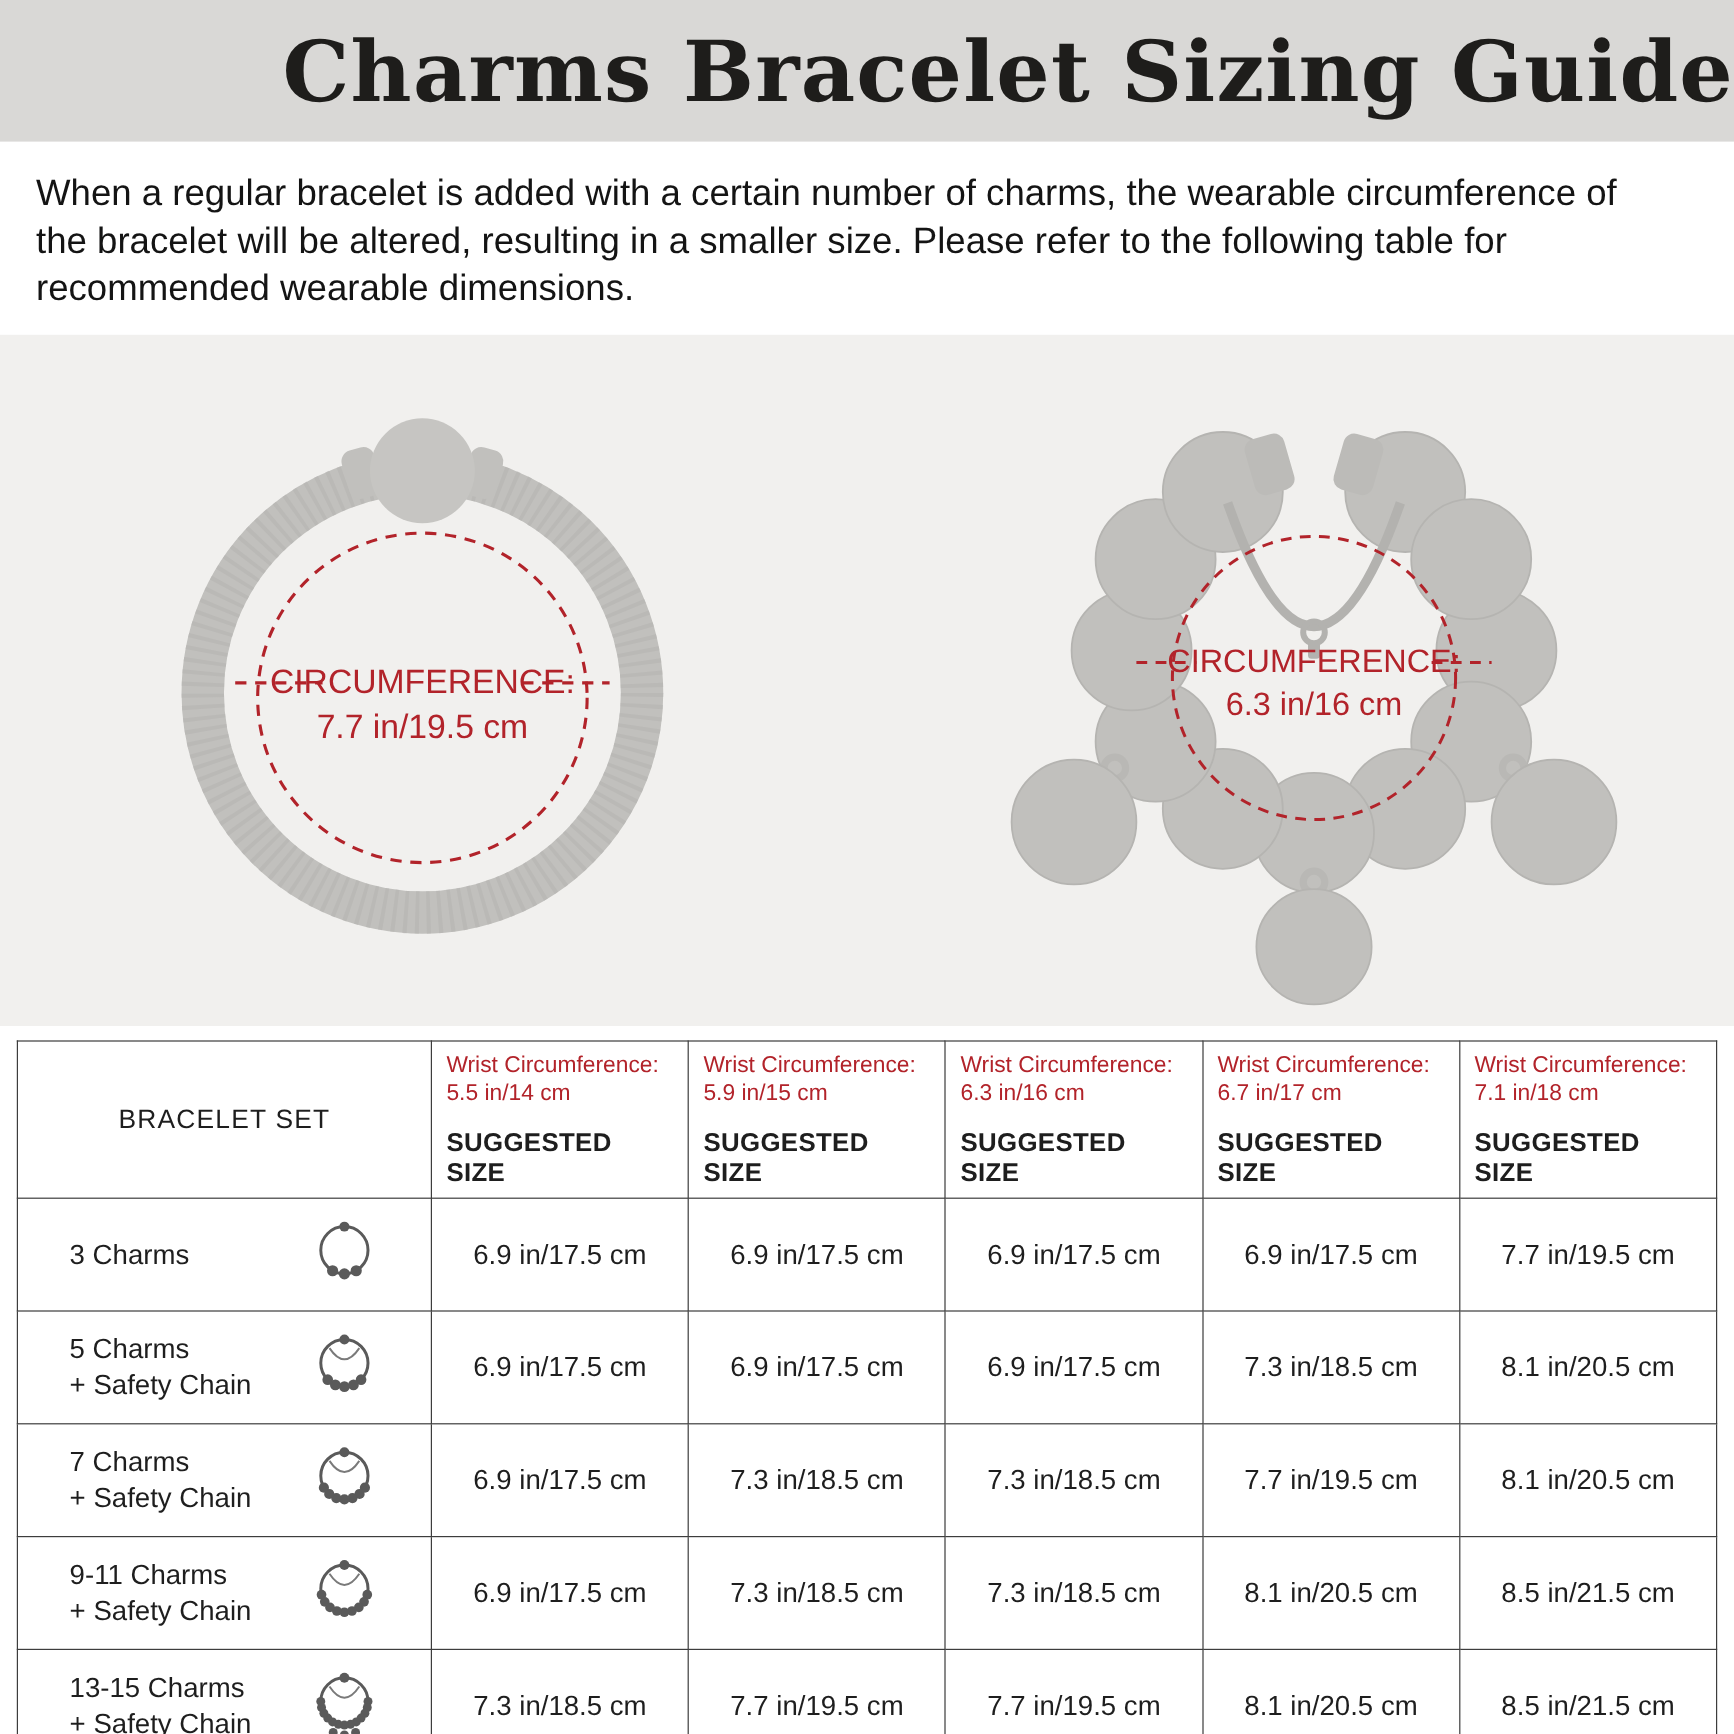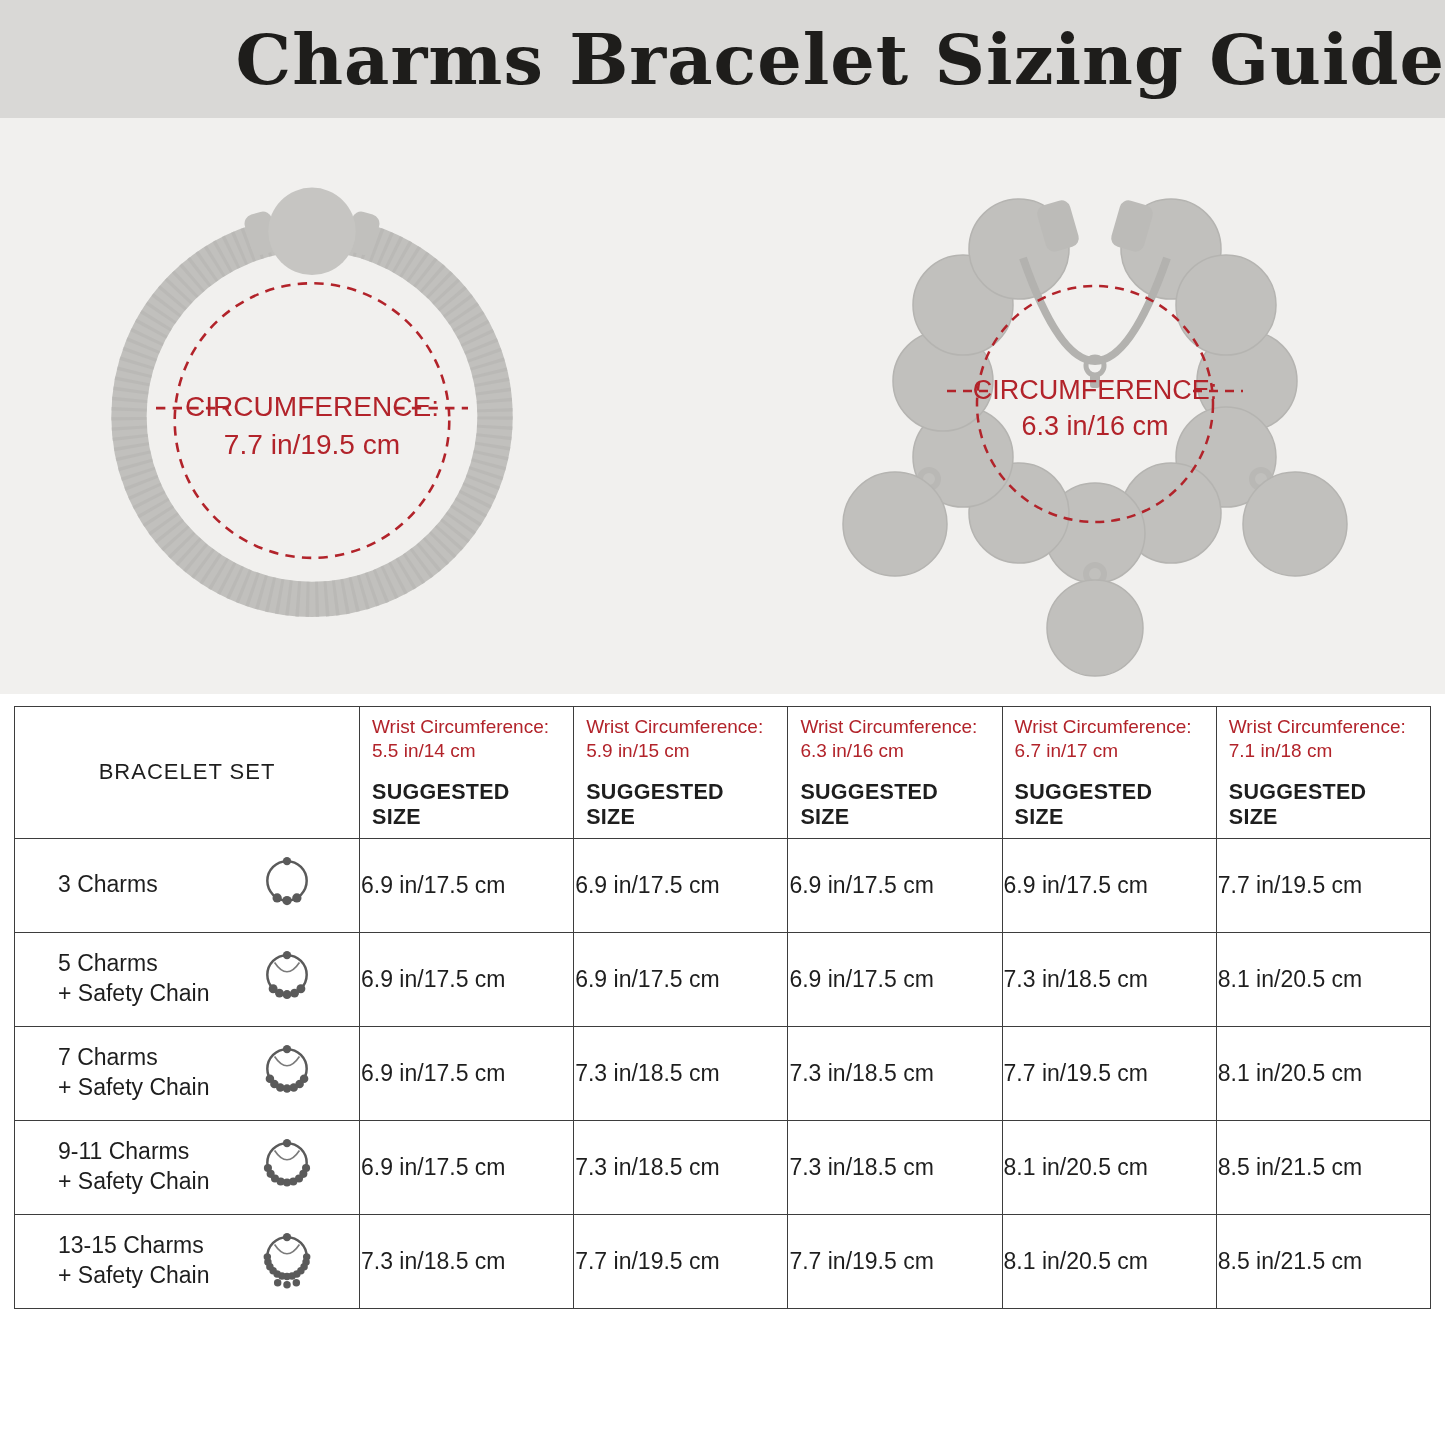--- a/index.html
+++ b/index.html
@@ -32,21 +32,21 @@
     color:#141414;
     max-width:1420px;
   }
   
   .diagrams {
     background:#f1f0ee;
     height:576px;
     display:flex;
     align-items:center;
     justify-content:space-between;
-    padding:4px 50px 4px 52px;
+    padding:4px 50px 4px 92px;
   }
   .diagram { display:block; }
   .diagram-left svg  { width:520px; height:520px; display:block; }
   .diagram-right svg { width:600px; height:560px; display:block; }
   svg text.red-label {
     font-family:"Liberation Sans", sans-serif;
     font-size:27px;
     fill:#b2232a;
   }
   
@@ -75,20 +75,21 @@
     line-height:1.25;
     font-weight:400;
   }
   .suggested {
     color:#1e1e1e;
     font-size:21.5px;
     margin-top:17px;
     letter-spacing:0.3px;
   }
   td.size-cell {
+    text-align:center;
     font-size:23px;
     color:#1e1e1e;
     height:94px;
   }
   td.set-td { height:94px; }
   .set-cell {
     display:flex; align-items:center; justify-content:flex-start;
     padding-left:42px; gap:30px;
   }
   .set-name { font-size:23px; line-height:1.3; color:#1e1e1e; min-width:170px; }
@@ -96,20 +97,21 @@
 </style>
 </head>
 <body>
 
 <div class="page">
 
   <header class="banner">
     <h1>Charms Bracelet Sizing Guide</h1>
   </header>
 
+  <p class="intro">When a regular bracelet is added with a certain number of charms, the wearable circumference of the bracelet will be altered, resulting in a smaller size. Please refer to the following table for recommended wearable dimensions.</p>
 
   <section class="diagrams">
 
     <div class="diagram diagram-left">
       <svg viewBox="0 0 500 500">
         <g>
           <circle cx="250" cy="260" r="176" fill="none" stroke="#c1c0bd" stroke-width="34"></circle>
           <circle cx="250" cy="260" r="176" fill="none" stroke="#b3b2af" stroke-width="34" stroke-dasharray="3 6" opacity="0.5"></circle>
         </g>
         <g>

